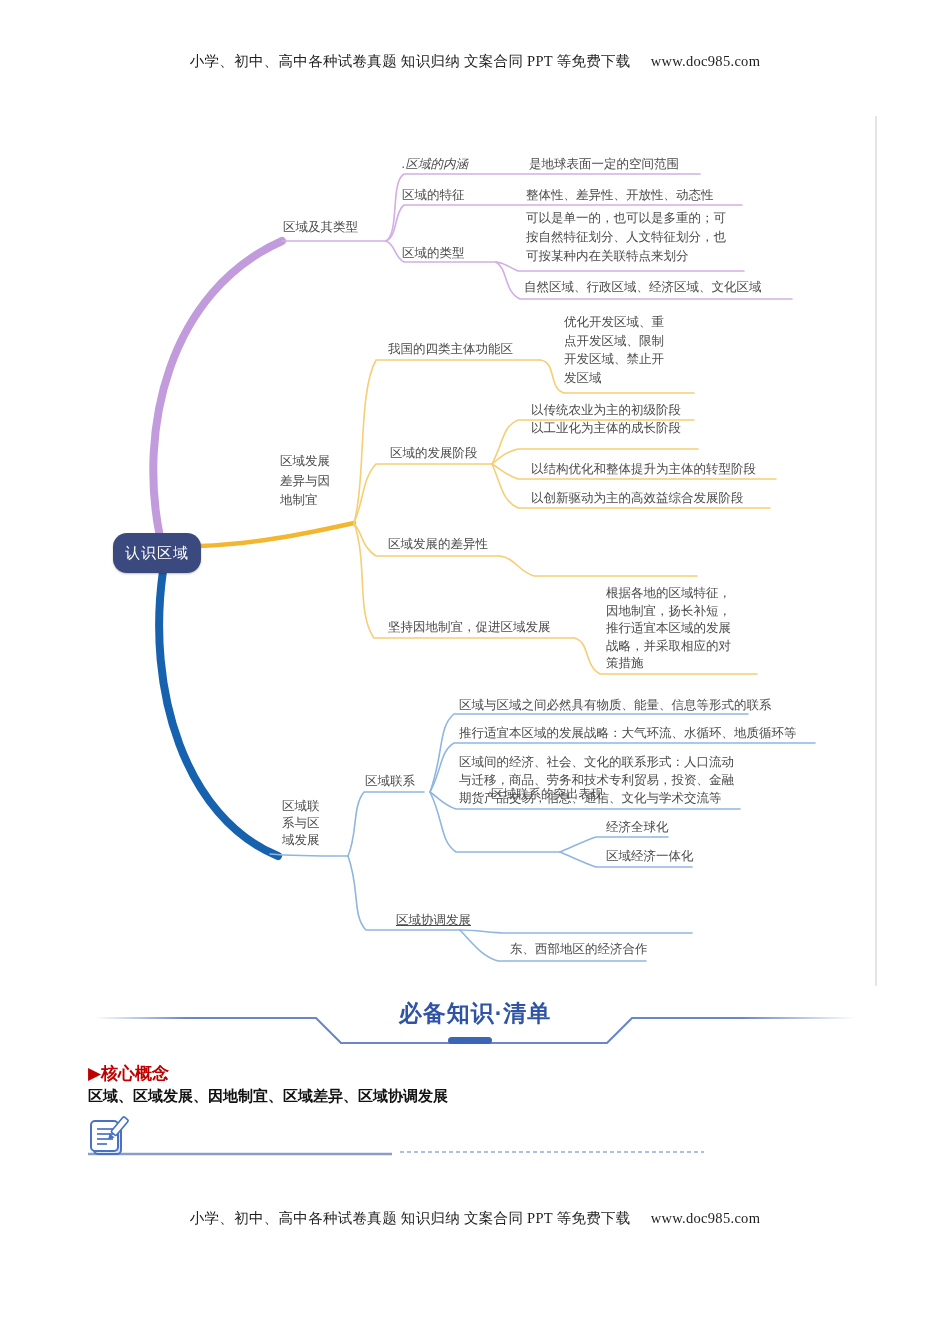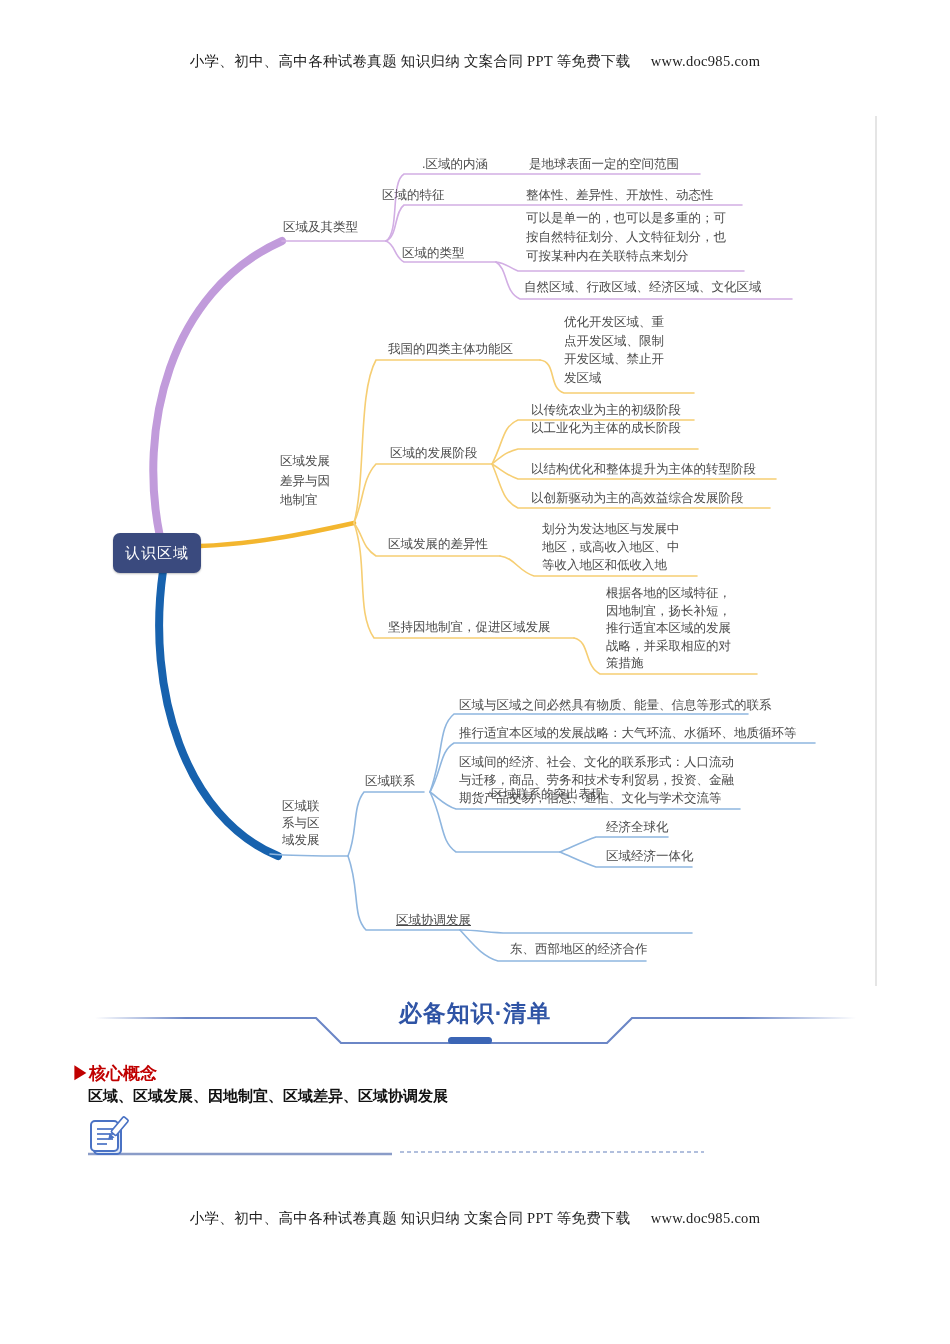--- a/index.html
+++ b/index.html
@@ -5,25 +5,25 @@
   html,body{margin:0;padding:0;background:#fff;}
   .page{position:relative;width:950px;height:1344px;background:#fff;overflow:hidden;
         font-family:"Liberation Sans","DejaVu Sans",sans-serif;color:#4a4a4a;}
   .hf{position:absolute;left:0;width:950px;text-align:center;font-family:"Liberation Serif","DejaVu Serif",serif;
       font-size:14.5px;color:#1d1d1d;letter-spacing:.3px;}
   .hf .site{margin-left:20px;}
   svg.lines{position:absolute;left:0;top:0;z-index:1;}
   .node{position:absolute;z-index:2;font-size:12.5px;line-height:16px;color:#4a4a4a;white-space:nowrap;}
   .wrap{white-space:normal;word-break:normal;}
   .root{position:absolute;z-index:3;left:113px;top:533px;width:88px;height:40px;
-        background:#3a4a7e;border-radius:7px;display:flex;align-items:center;justify-content:center;
+        background:#3a4a7e;border-radius:14px;display:flex;align-items:center;justify-content:center;
         color:#fff;font-size:15px;letter-spacing:1px;box-shadow:0 1px 2px rgba(0,0,0,.25);}
   .banner-title{position:absolute;z-index:2;left:0;top:998px;width:950px;text-align:center;
         font-size:23px;font-weight:bold;color:#2f54a5;letter-spacing:1px;}
-  .concept-head{position:absolute;z-index:2;left:72px;top:1062px;font-size:17px;font-weight:bold;color:#c00000;font-family:Liberation Serif, serif;}
+  .concept-head{position:absolute;z-index:2;left:88px;top:1062px;font-size:17px;font-weight:bold;color:#c00000;}
   .concept-body{position:absolute;z-index:2;left:88px;top:1087px;font-size:15px;font-weight:bold;color:#111;}
   .kp-title{position:absolute;z-index:2;left:133px;top:1121px;font-size:19px;font-weight:bold;color:#ee7e2d;letter-spacing:1px;}
   .kp-icon{position:absolute;z-index:2;left:87px;top:1114px;}
 </style>
 </head>
 <body>
 
 <div class="page">
 
   <div class="hf" style="top:52px;">
@@ -95,38 +95,37 @@
 
     <g>
       <line x1="88" y1="1154" x2="392" y2="1154" stroke="#8a9cc8" stroke-width="2.4"></line>
       <line x1="400" y1="1152" x2="704" y2="1152" stroke="#98aad2" stroke-width="1.5" stroke-dasharray="4 3"></line>
     </g>
   </svg>
 
   <div class="root">认识区域</div>
 
   <div class="node" style="left:283px;top:219px;">区域及其类型</div>
-  <div class="node" style="left:422px;top:156px;">.区域的内涵</div>
+  <div class="node" style="left:402px;top:156px;font-style:italic;">.区域的内涵</div>
   <div class="node" style="left:529px;top:156px;">是地球表面一定的空间范围</div>
-  <div class="node" style="left:382px;top:187px;">区域的特征</div>
+  <div class="node" style="left:402px;top:187px;">区域的特征</div>
   <div class="node" style="left:526px;top:187px;">整体性、差异性、开放性、动态性</div>
   <div class="node" style="left:402px;top:245px;">区域的类型</div>
   <div class="node wrap" style="left:526px;top:209px;width:202px;line-height:19px;">可以是单一的，也可以是多重的；可按自然特征划分、人文特征划分，也可按某种内在关联特点来划分</div>
   <div class="node" style="left:524px;top:279px;">自然区域、行政区域、经济区域、文化区域</div>
 
   <div class="node wrap" style="left:280px;top:452px;width:52px;line-height:19.5px;">区域发展差异与因地制宜</div>
   <div class="node" style="left:388px;top:341px;">我国的四类主体功能区</div>
   <div class="node wrap" style="left:564px;top:313px;width:102px;line-height:18.5px;">优化开发区域、重点开发区域、限制开发区域、禁止开发区域</div>
   <div class="node" style="left:390px;top:445px;">区域的发展阶段</div>
   <div class="node" style="left:531px;top:402px;">以传统农业为主的初级阶段</div>
   <div class="node" style="left:531px;top:420px;">以工业化为主体的成长阶段</div>
   <div class="node" style="left:531px;top:461px;">以结构优化和整体提升为主体的转型阶段</div>
   <div class="node" style="left:531px;top:490px;">以创新驱动为主的高效益综合发展阶段</div>
   <div class="node" style="left:388px;top:536px;">区域发展的差异性</div>
-  <div class="node wrap" style="left:542px;top:520px;width:140px;line-height:18px;">划分为发达地区与发展中地区，或高收入地区、中等收入地区和低收入地</div>
   <div class="node" style="left:388px;top:619px;">坚持因地制宜，促进区域发展</div>
   <div class="node wrap" style="left:606px;top:585px;width:127px;line-height:17.5px;">根据各地的区域特征，因地制宜，扬长补短，推行适宜本区域的发展战略，并采取相应的对策措施</div>
 
   <div class="node wrap" style="left:282px;top:798px;width:40px;line-height:17px;">区域联系与区域发展</div>
   <div class="node" style="left:365px;top:773px;">区域联系</div>
   <div class="node" style="left:459px;top:697px;">区域与区域之间必然具有物质、能量、信息等形式的联系</div>
   <div class="node" style="left:459px;top:725px;">推行适宜本区域的发展战略：大气环流、水循环、地质循环等</div>
   <div class="node wrap" style="left:459px;top:753px;width:278px;line-height:18px;">区域间的经济、社会、文化的联系形式：人口流动与迁移，商品、劳务和技术专利贸易，投资、金融期货产品交易，信息、通信、文化与学术交流等</div>
   <div class="node" style="left:459px;top:786px;padding-left:32px;">区域联系的突出表现</div>
   <div class="node" style="left:606px;top:819px;">经济全球化</div>

